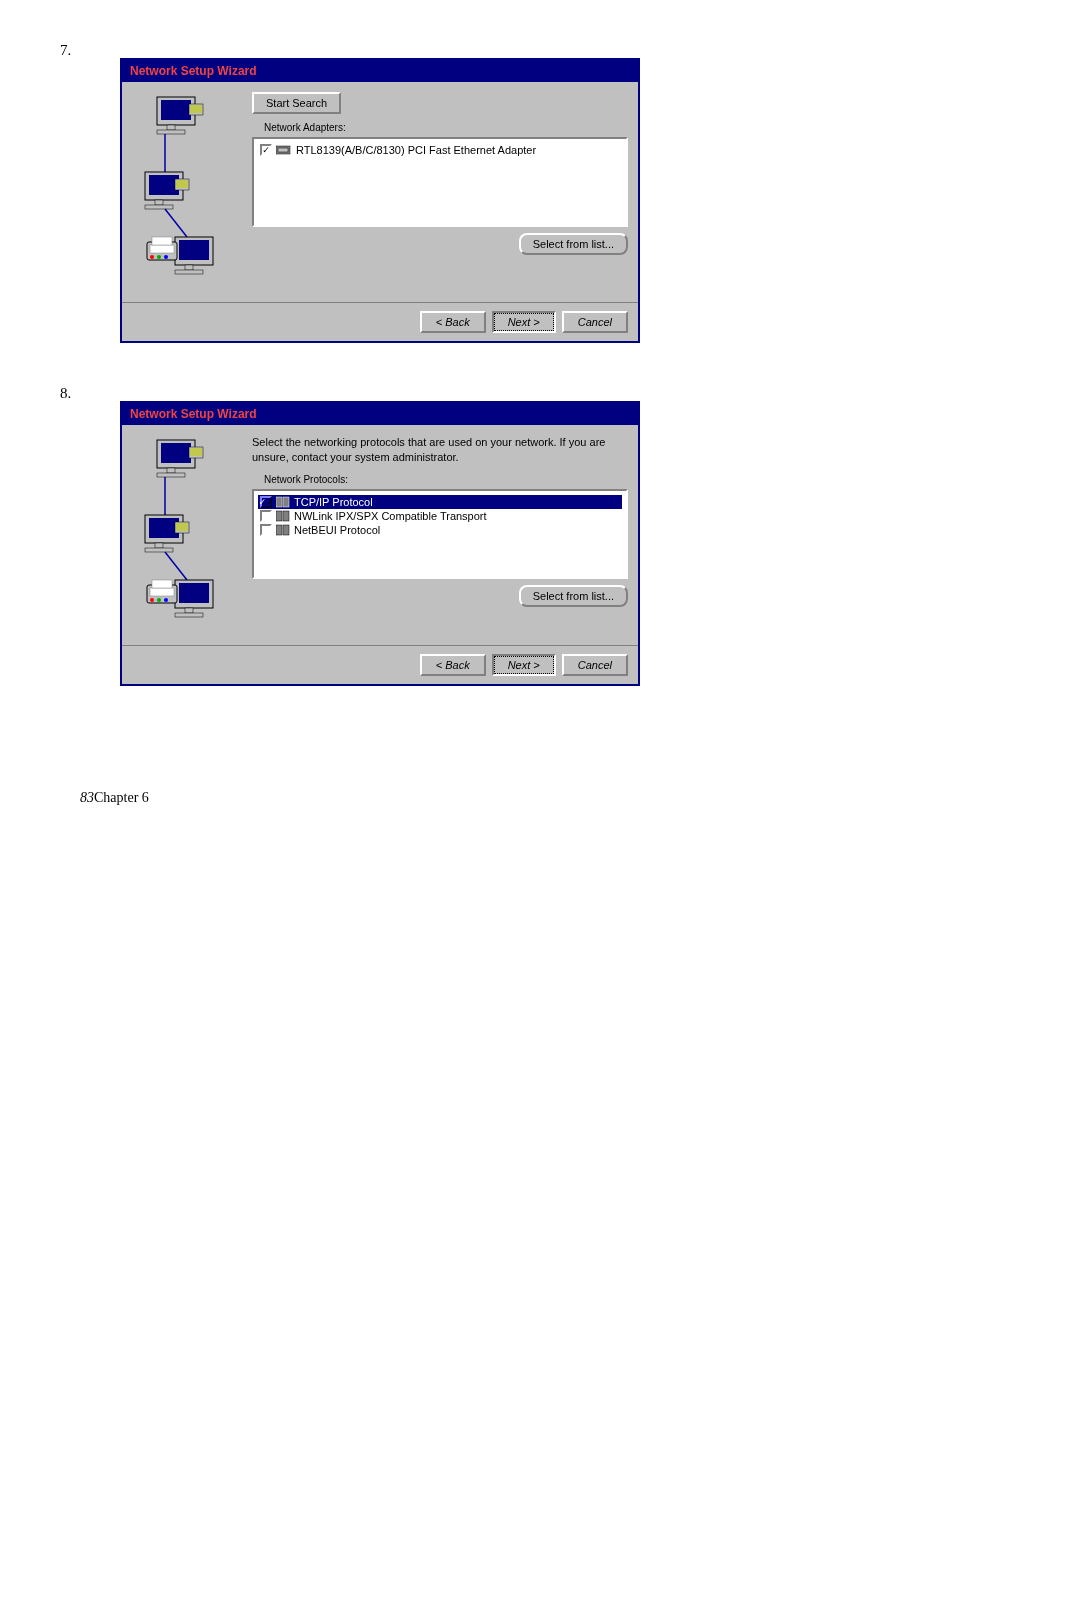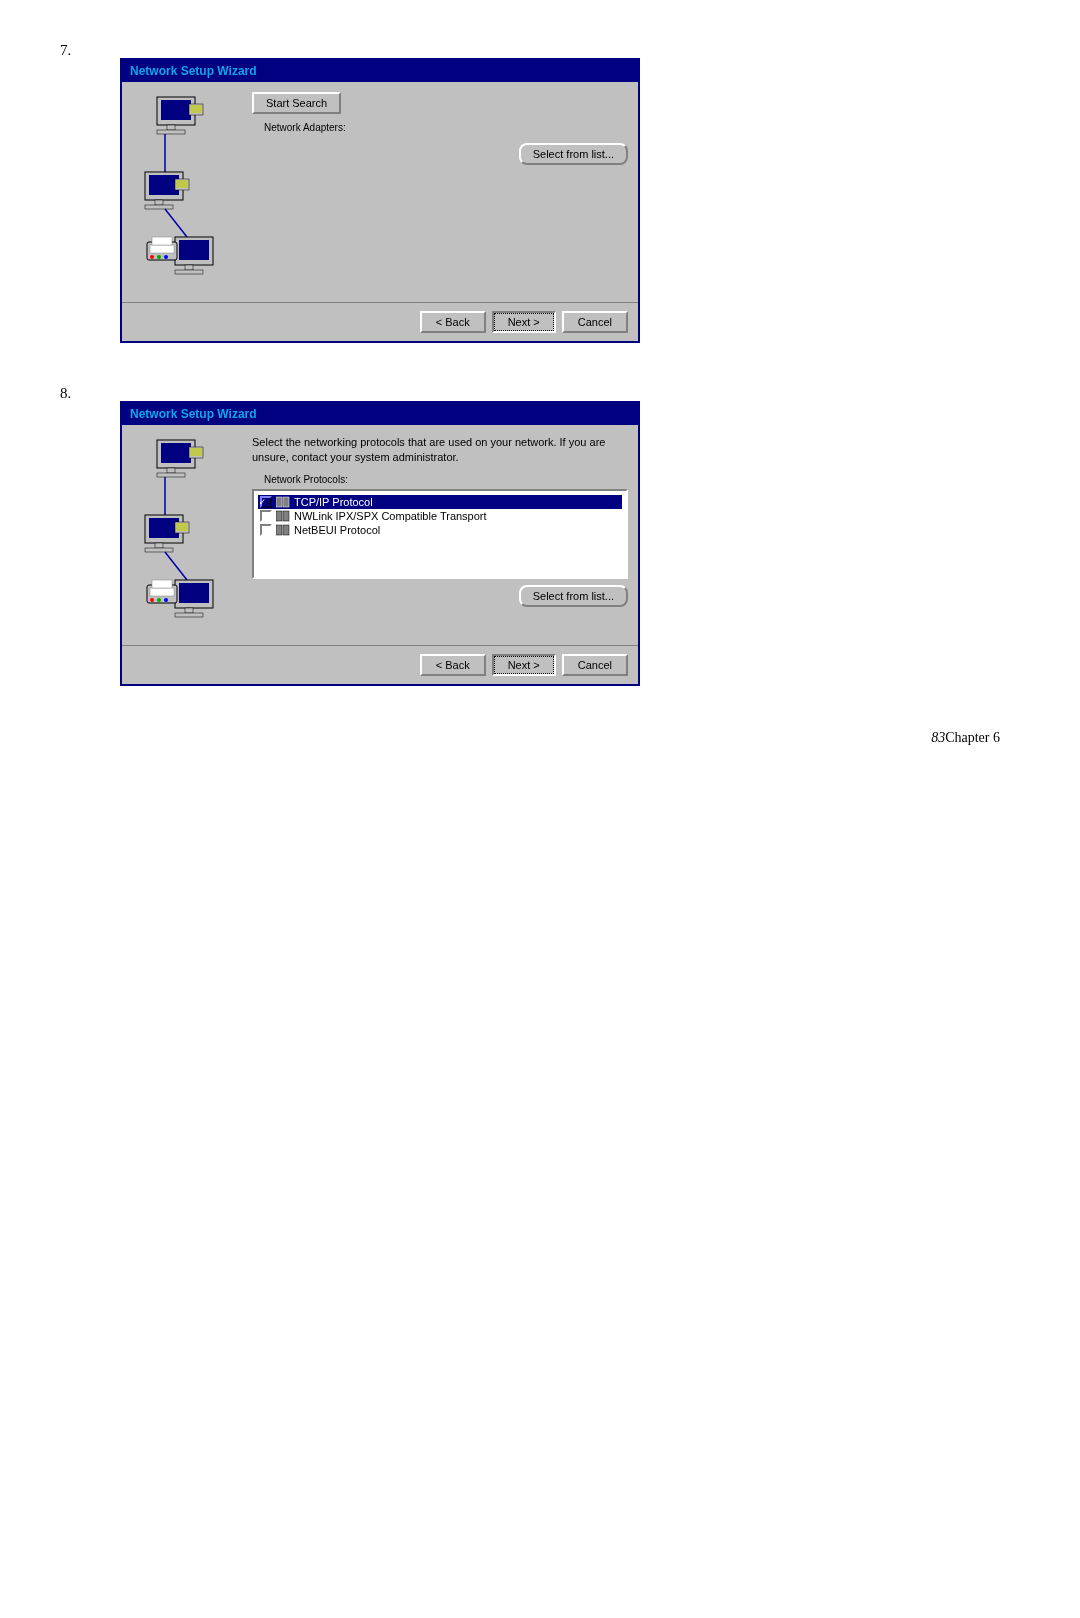--- a/index.html
+++ b/index.html
@@ -35,21 +35,21 @@
       border: 2px solid #000080;
       background: #c0c0c0;
       width: 520px;
       margin-top: 18px;
       font-family: "MS Sans Serif", Arial, sans-serif;
       font-size: 12px;
     }
 
     .wizard-titlebar {
       background: #000080;
-      color: #0ea5e9;
+      color: #ef4444;
       font-weight: bold;
       font-size: 12px;
       padding: 4px 8px;
       display: flex;
     }
 
     .wizard-body {
       display: flex;
       flex-direction: row;
       padding: 10px;
@@ -162,20 +162,21 @@
     .footer-btn {
       background: #c0c0c0;
       border-top: 2px solid #ffffff;
       border-left: 2px solid #ffffff;
       border-right: 2px solid #808080;
       border-bottom: 2px solid #808080;
       font-size: 11px;
       padding: 3px 14px;
       cursor: pointer;
       font-family: "MS Sans Serif", Arial, sans-serif;
+      font-style: italic;
     }
 
     .footer-btn.focused {
       outline: 1px dotted #000;
       outline-offset: -3px;
       border-top: 2px solid #808080;
       border-left: 2px solid #808080;
       border-right: 2px solid #ffffff;
       border-bottom: 2px solid #ffffff;
     }
@@ -188,23 +189,23 @@
       font-size: 11px;
     }
 
     .protocol-item.selected-highlight {
       background: #000080;
       color: #ffffff;
     }
 
     .page-footer {
       display: flex;
-      justify-content: flex-end;
-      align-items: center;
-      margin-top: 44px;
+      justify-content: flex-start;
+      align-items: center;
+      margin-top: 104px;
       padding: 0 20px;
     }
 
     .page-num {
       font-style: italic;
       font-size: 14px;
     }
 
     .chapter-label {
       font-size: 14px;
@@ -260,20 +261,30 @@
             <circle cx="29" cy="165" r="2" fill="#0000ff"></circle>
 
             <rect x="15" y="145" width="20" height="8" fill="#ffffff" stroke="#808080" stroke-width="0.5"></rect>
           </svg>
         </div>
 
         <div class="wizard-content">
           <button class="start-search-btn">Start Search</button>
           <div class="label-text">
             <span>Network Adapters:</span>
+          </div>
+          <div class="adapter-list">
+            <div class="adapter-item">
+              <div class="checkbox-win checked"></div>
+              <svg width="16" height="12" viewBox="0 0 16 12">
+                <rect x="0" y="2" width="14" height="8" fill="#808080" stroke="#000" stroke-width="0.5"></rect>
+                <rect x="2" y="4" width="10" height="4" fill="#c0c0c0" stroke="#000" stroke-width="0.5"></rect>
+              </svg>
+              <span>RTL8139(A/B/C/8130) PCI Fast Ethernet Adapter</span>
+            </div>
           </div>
           <div style="overflow:hidden">
             <button class="select-from-btn">Select from list...</button>
           </div>
           <div class="clear"></div>
         </div>
       </div>
       <div class="wizard-footer">
         <button class="footer-btn">&lt; Back</button>
         <button class="footer-btn focused">Next &gt;</button>

